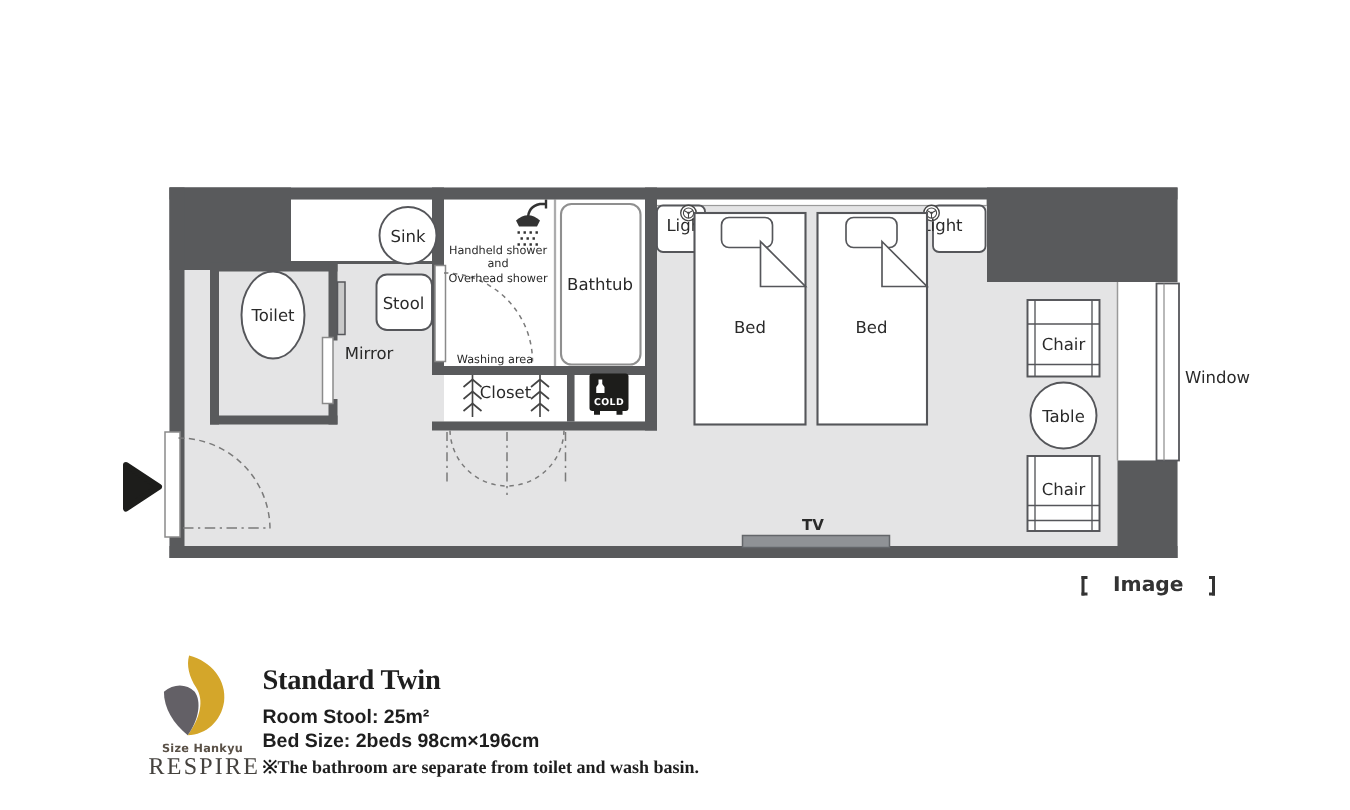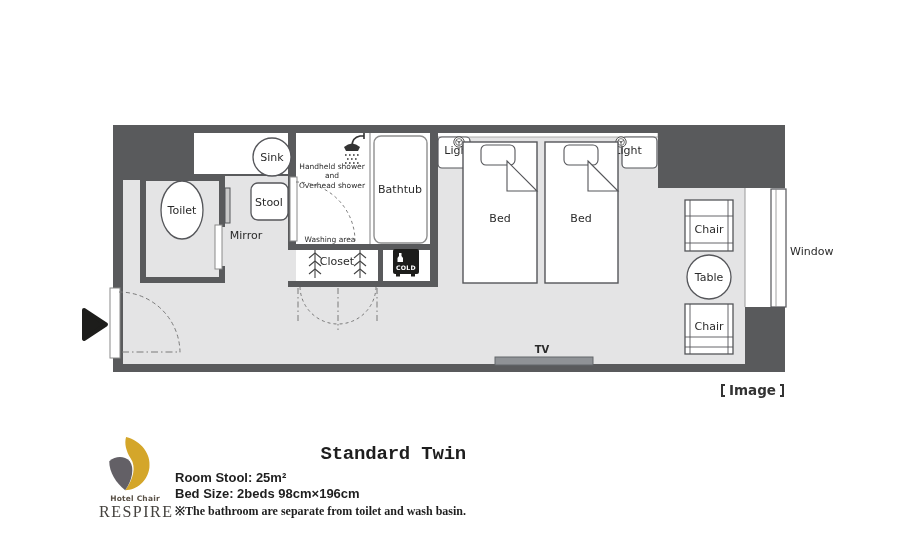--- a/index.html
+++ b/index.html
@@ -4,32 +4,32 @@
 <style>
   html,body{margin:0;padding:0;background:#fff;}
   .page{position:relative;width:900px;height:540px;background:#fff;overflow:hidden;
         font-family:"DejaVu Sans","Liberation Sans",sans-serif;}
   svg{display:block;}
   .lbl{font-size:11px;fill:#2a2a2a;text-anchor:middle;}
   .lbl-sm{font-size:7.5px;fill:#2a2a2a;text-anchor:middle;}
   .lbl-tv{font-size:10px;font-weight:bold;fill:#2a2a2a;text-anchor:middle;}
   .lbl-cold{font-size:6.2px;font-weight:bold;fill:#ffffff;text-anchor:middle;letter-spacing:.3px;}
   .lbl-win{font-size:11px;fill:#2a2a2a;}
-  .caption{position:absolute;left:721px;top:382px;display:flex;align-items:center;gap:4px;}
+  .caption{position:absolute;left:721px;top:382px;display:flex;align-items:center;gap:17px;}
   .caption .txt{font-size:13.5px;font-weight:bold;color:#333;line-height:16px;}
   .lb,.rb{display:inline-block;width:4px;height:13px;box-sizing:border-box;}
   .lb{border:2.5px solid #333;border-right:none;}
   .rb{border:2.5px solid #333;border-left:none;}
   .logo{position:absolute;left:99px;top:436px;width:72px;text-align:center;}
   .logo .hotel{font-size:7.5px;font-weight:bold;color:#5a5147;margin-top:2px;letter-spacing:.2px;}
   .logo .brandname{font-size:16px;font-family:"Liberation Serif","DejaVu Serif",serif;
         letter-spacing:1.5px;color:#45423e;margin-top:0;}
   .room-info{position:absolute;left:175px;top:443px;color:#1e1e1e;}
   .room-info h1{margin:0 0 5px 0;font-size:19px;font-weight:bold;letter-spacing:-0.2px;
-        font-family:Liberation Mono, monospace;text-align:right;}
+        font-family:Liberation Serif, serif;}
   .room-info .line{font-size:13px;font-weight:bold;line-height:16px;
         font-family:"Liberation Sans","DejaVu Sans",sans-serif;}
   .room-info .note{font-size:12px;font-weight:bold;line-height:15px;margin-top:2px;
         font-family:Liberation Serif, serif;}
 </style>
 </head>
 <body>
 
 <div class="page">
 
@@ -186,21 +186,21 @@
     <span class="lb"></span>
     <span class="txt">Image</span>
     <span class="rb"></span>
   </div>
 
   <div class="logo">
     <svg width="56" height="56" viewBox="0 0 60 60">
       <path d="M29,1 C45,5 56,19 54,34 C52,48 41,58 28,58 C37,46 40,33 34,24 C29,16 27,8 29,1 Z" fill="#d4a62a"></path>
       <path d="M11,27 C18,21 27,21 33,27 C38,34 36,47 28,58 C18,50 11,39 11,27 Z" fill="#636066"></path>
     </svg>
-    <div class="hotel">Hotel Chair</div>
+    <div class="hotel">Size Hankyu</div>
     <div class="brandname">RESPIRE</div>
   </div>
 
   <div class="room-info">
     <h1>Standard Twin</h1>
     <div class="line">Room Stool: 25m²</div>
     <div class="line">Bed Size: 2beds 98cm×196cm</div>
     <div class="note">※The bathroom are separate from toilet and wash basin.</div>
   </div>
 

